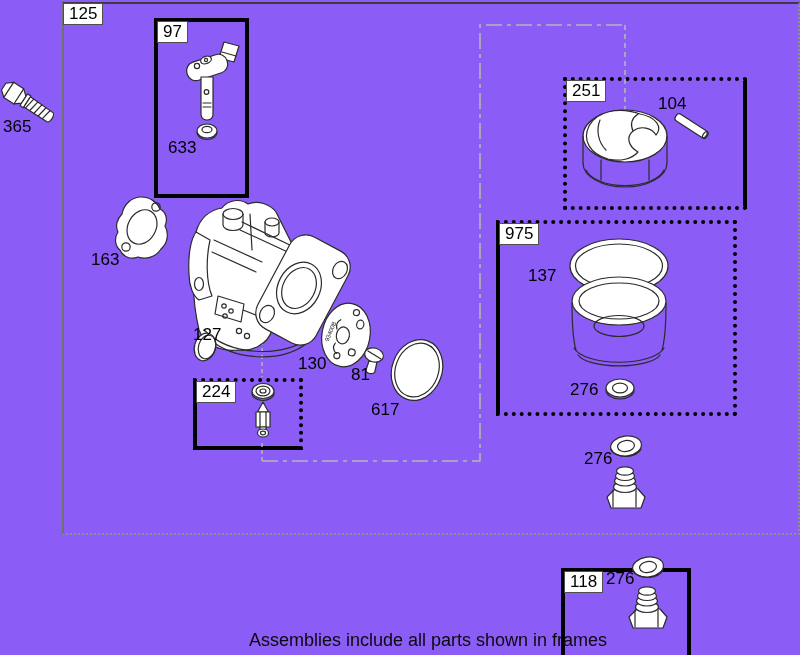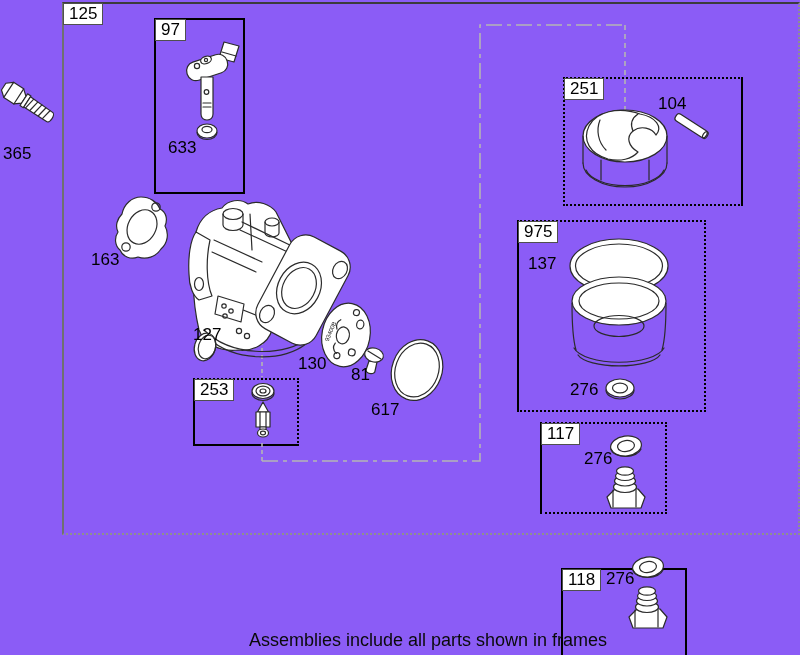--- a/index.html
+++ b/index.html
@@ -6,41 +6,41 @@
   #canvas{
     position:relative;width:800px;height:655px;background:#8b5cf6;overflow:hidden;
     font-family:"Liberation Sans",sans-serif;color:#111;
   }
   .frame{position:absolute;background:transparent;}
   .frame-main{
     left:62px;top:2px;width:734px;height:529px;
     border-top:2px solid #3c3c3c;border-left:2px solid #707070;
     border-right:2px dotted #8f8f8f;border-bottom:2px dotted #8f8f8f;
   }
-  .frame-sub{border:2px solid #000000;}
+  .frame-sub{border:4px solid #000000;}
   .frame-97 {left:154px;top:18px;width:87px;height:172px;}
   .frame-133{left:563px;top:77px;width:176px;height:125px;border-style:dotted;border-right-style:solid;}
-  .frame-975{left:517px;top:220px;width:185px;height:188px;border-style:dotted;border-left-style:solid;}
+  .frame-975{left:496px;top:220px;width:185px;height:188px;border-style:dotted;border-left-style:solid;padding-left:48px;}
   .frame-134{left:193px;top:378px;width:102px;height:64px;border-style:dotted;border-bottom-style:solid;border-left-style:solid;}
   .frame-117{left:540px;top:422px;width:123px;height:88px;border-style:dotted;border-left-style:solid;}
   .frame-118{left:561px;top:568px;width:122px;height:87px;border-style:solid;border-bottom-style:dotted;}
   .frame-label{
     position:absolute;left:-1px;top:-1px;background:#fff;border:1px solid #4f4f4f;
     font-size:17px;line-height:20px;padding:0 5px;color:#000;white-space:nowrap;
   }
   .part-label{position:absolute;font-size:17px;line-height:17px;color:#000;white-space:nowrap;}
-  .lbl-365 {left:3px;  top:145px;}
+  .lbl-365 {left:3px;  top:118px;}
   .lbl-633 {left:168px;top:139px;}
   .lbl-163 {left:91px; top:251px;}
   .lbl-127 {left:169px;top:326px;margin-left:24px;}
   .lbl-130 {left:298px;top:355px;}
   .lbl-95  {left:351px;top:366px;}
   .lbl-617 {left:371px;top:401px;}
   .lbl-104 {left:658px;top:95px;}
-  .lbl-137 {left:528px;top:255px;text-align:center;}
+  .lbl-137 {left:528px;top:267px;text-align:center;}
   .lbl-276a{left:570px;top:381px;}
   .lbl-276b{left:584px;top:450px;}
   .lbl-276c{left:606px;top:570px;}
   .caption{
     position:absolute;left:230px;top:630px;width:396px;text-align:center;
     font-size:18px;color:#0a0a0a;
   }
   svg.art{position:absolute;left:0;top:0;pointer-events:none;}
   .ln{fill:none;stroke:#2b2b2b;stroke-width:1.2;stroke-linejoin:round;stroke-linecap:round;}
   .lnw{fill:#ffffff;stroke:#2b2b2b;stroke-width:1.2;stroke-linejoin:round;}
@@ -57,24 +57,21 @@
   <div class="frame frame-sub frame-97">
     <div class="frame-label">97</div>
   </div>
   <div class="frame frame-sub frame-133">
     <div class="frame-label">251</div>
   </div>
   <div class="frame frame-sub frame-975">
     <div class="frame-label">975</div>
   </div>
   <div class="frame frame-sub frame-134">
-    <div class="frame-label">253</div>
-  </div>
-  <div class="frame frame-sub frame-117">
-    <div class="frame-label">117</div>
+    <div class="frame-label">224</div>
   </div>
   <div class="frame frame-sub frame-118">
     <div class="frame-label">118</div>
   </div>
 
   <svg class="art" width="800" height="655" viewBox="0 0 800 655">
 
     <g>
       <path class="leader" d="M262,341 L262,377" stroke-dasharray="4 3"></path>
       <path class="leader" d="M262,443 L262,461" stroke-dasharray="4 3"></path>

